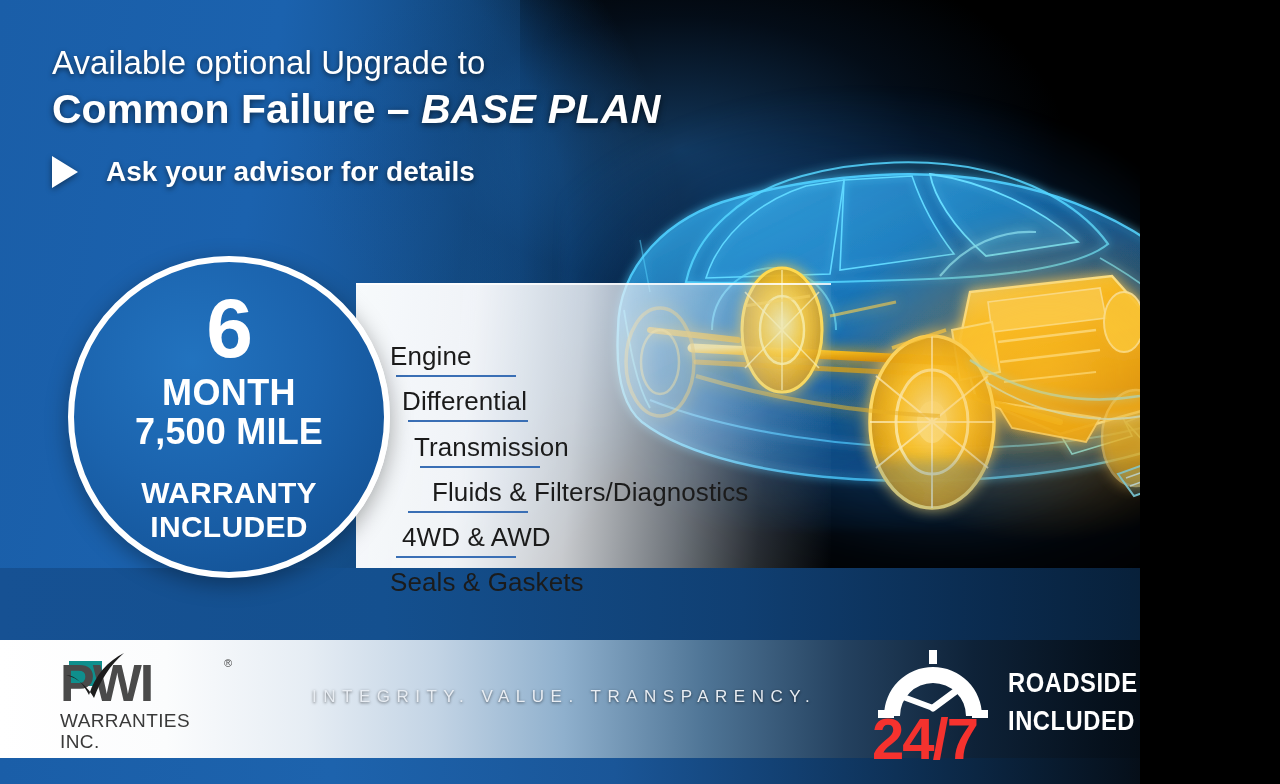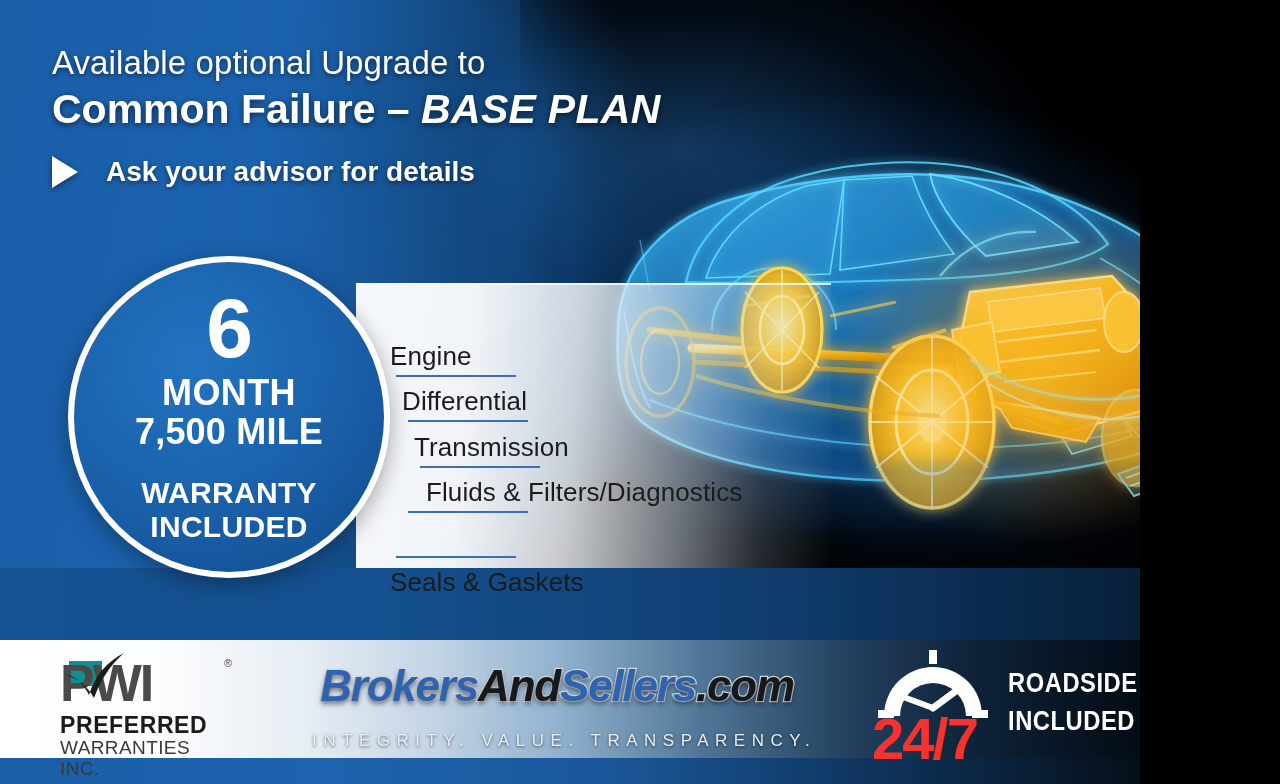--- a/index.html
+++ b/index.html
@@ -121,21 +121,21 @@
     position:absolute; bottom:-3px; height:2px;
     background:#3a6fb5;
   }
   
   .cov-0 .cov-label { left:34px; }
   .cov-0 .cov-rule  { left:40px; width:120px; }
   .cov-1 .cov-label { left:46px; }
   .cov-1 .cov-rule  { left:52px; width:120px; }
   .cov-2 .cov-label { left:58px; }
   .cov-2 .cov-rule  { left:64px; width:120px; }
-  .cov-3 .cov-label { left:70px; }
+  .cov-3 .cov-label { left:76px; }
   .cov-3 .cov-rule  { left:52px; width:120px; }
   .cov-4 .cov-label { left:46px; }
   .cov-4 .cov-rule  { left:40px; width:120px; }
   .cov-5 .cov-label { left:34px; }
 
   
   .badge {
     position:absolute; left:68px; top:256px; width:322px; height:322px;
     border-radius:50%;
     background:radial-gradient(circle at 38% 32%, #2273bf 0%, #1b63ad 45%, #15569b 75%, #114a88 100%);
@@ -427,20 +427,21 @@
       </div>
       <div class="cov-item cov-2">
         <span class="cov-label">Transmission</span>
         <span class="cov-rule"></span>
       </div>
       <div class="cov-item cov-3">
         <span class="cov-label">Fluids &amp; Filters/Diagnostics</span>
         <span class="cov-rule"></span>
       </div>
       <div class="cov-item cov-4">
+        <span class="cov-label">4WD &amp; AWD</span>
         <span class="cov-rule"></span>
       </div>
       <div class="cov-item cov-5">
         <span class="cov-label">Seals &amp; Gaskets</span>
       </div>
     </div>
   </div>
 
   <div class="badge">
     <div class="badge-num">6</div>
@@ -457,26 +458,24 @@
 
   <div class="pwi">
     <div class="pwi-mark">
       <div class="pwi-teal"></div>
       <div class="pwi-letters">PWI</div>
       <svg class="pwi-swoosh" width="66" height="48" viewBox="0 0 66 48">
         <path d="M4 24 C14 24 22 34 27 44 C33 24 46 10 62 2 C48 14 38 30 32 47 C26 36 16 27 4 24 Z" fill="#1d1d1d"></path>
       </svg>
       <div class="pwi-reg">®</div>
     </div>
-    <div class="pwi-pref">PREFERRED</div>
     <div class="pwi-warr">WARRANTIES INC.</div>
   </div>
 
   <div class="bas">
-    <div class="bas-name"><span class="bas-b">Brokers</span><span class="bas-k">And</span><span class="bas-b">Sellers</span><span class="bas-k">.com</span></div>
     <div class="bas-tag">INTEGRITY. VALUE. TRANSPARENCY.</div>
   </div>
 
   <div class="roadside">
     <div class="clock-block">
       <svg width="122" height="74" viewBox="0 0 122 74">
         <path d="M12 70 A49 49 0 0 1 110 70 L94 70 A33 33 0 0 0 28 70 Z" fill="#ffffff"></path>
         <rect x="6" y="64" width="16" height="8" fill="#ffffff"></rect>
         <rect x="100" y="64" width="16" height="8" fill="#ffffff"></rect>
         <rect x="57" y="4" width="8" height="14" fill="#ffffff"></rect>

